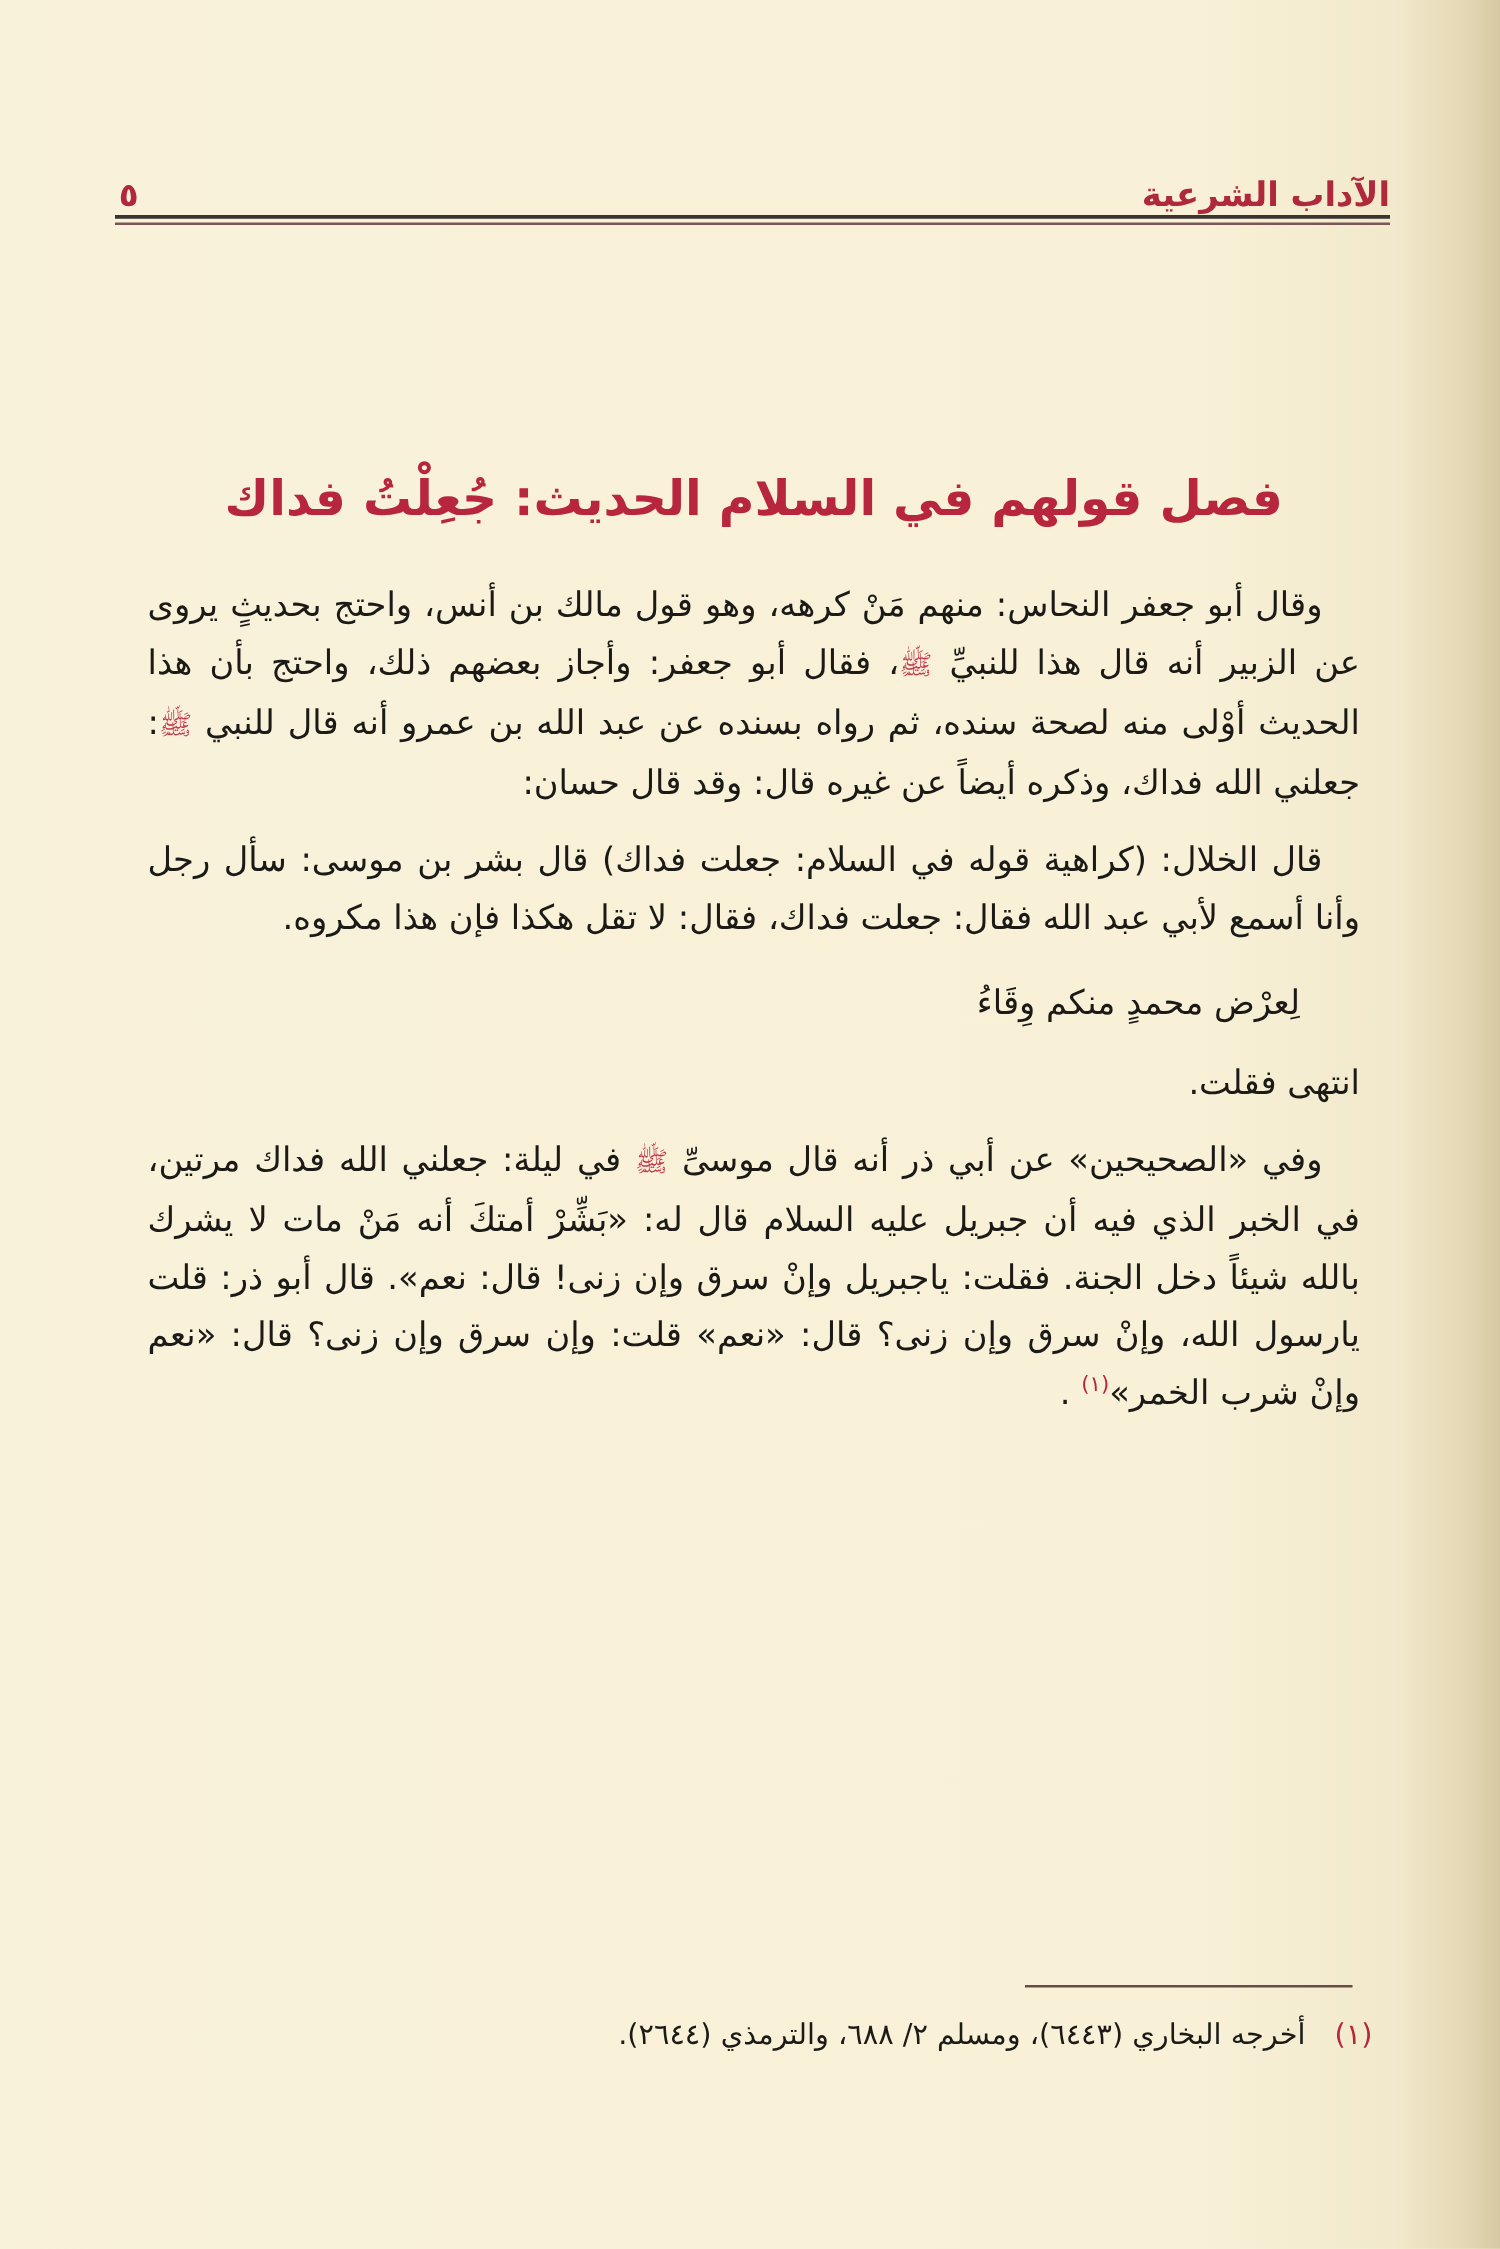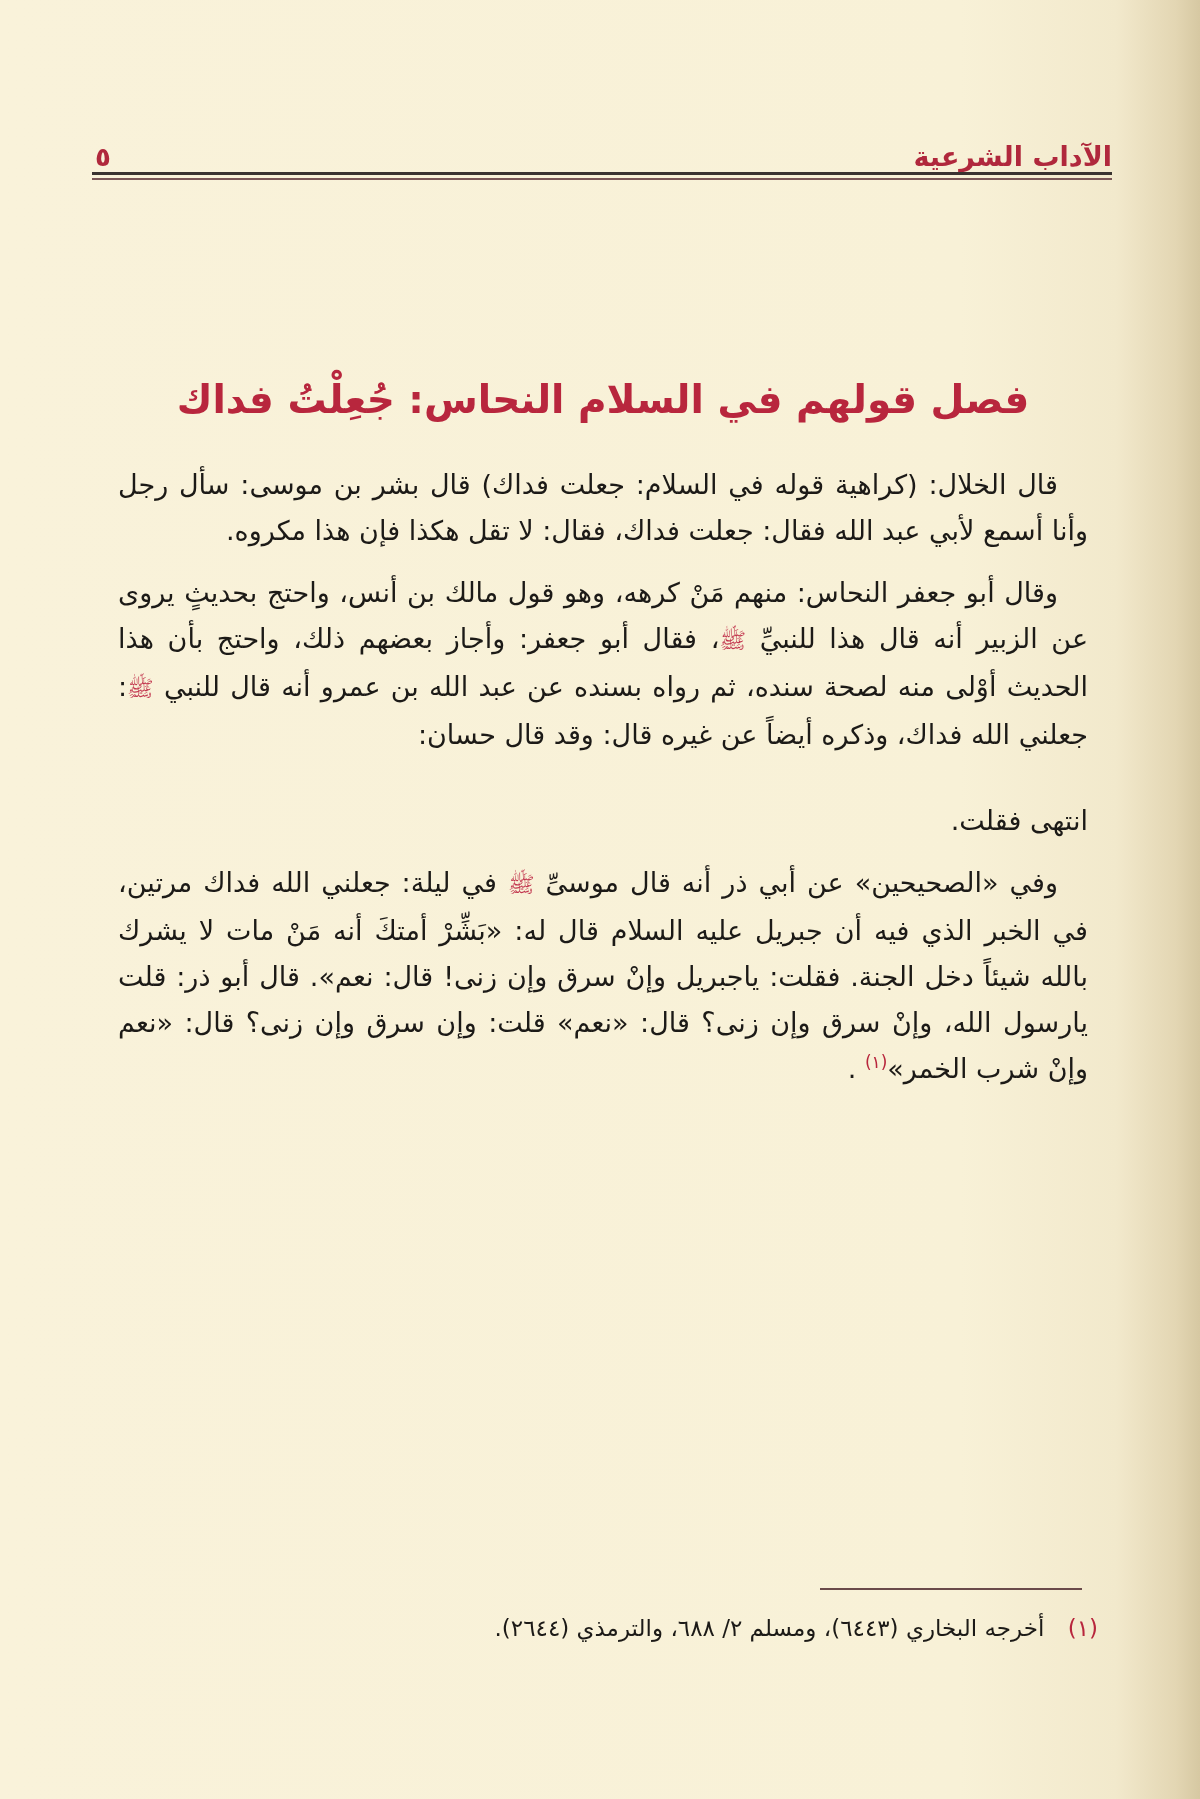--- a/index.html
+++ b/index.html
@@ -133,32 +133,33 @@
     <span class="book-title">الآداب الشرعية</span>
     <span class="page-number">٥</span>
   </div>
   <div class="head-rule">
     <div class="r1"></div>
     <div class="r2"></div>
   </div>
 
   <div class="content">
     <h1 class="chapter-title">
-      <span>فصل قولهم في السلام النحاس: جُعِلْتُ فداك</span><br>
+      <span>فصل قولهم في السلام الحديث: جُعِلْتُ فداك</span><br>
     </h1>
-
-    <p class="para indent">قال الخلال: (كراهية قوله في السلام: جعلت فداك) قال بشر بن موسى: سأل رجل وأنا أسمع لأبي عبد الله فقال: جعلت فداك، فقال: لا تقل هكذا فإن هذا مكروه.</p>
 
     <p class="para indent">
       <span>وقال أبو جعفر النحاس: منهم مَنْ كرهه، وهو قول مالك بن أنس، واحتج بحديثٍ يروى عن الزبير أنه قال هذا للنبيِّ</span>
       <span class="saw">ﷺ</span><span>، فقال أبو جعفر: وأجاز بعضهم ذلك، واحتج بأن هذا الحديث أوْلى منه لصحة سنده، ثم رواه بسنده عن عبد الله بن عمرو أنه قال للنبي</span>
       <span class="saw">ﷺ</span><span>: جعلني الله فداك، وذكره أيضاً عن غيره قال: وقد قال حسان:</span>
     </p>
 
+    <p class="para indent">قال الخلال: (كراهية قوله في السلام: جعلت فداك) قال بشر بن موسى: سأل رجل وأنا أسمع لأبي عبد الله فقال: جعلت فداك، فقال: لا تقل هكذا فإن هذا مكروه.</p>
+
     <div class="verse">
+      <span>لِعرْض محمدٍ منكم وِقَاءُ</span>
     </div>
 
     <p class="para">انتهى فقلت.</p>
 
     <p class="para indent">
       <span>وفي «الصحيحين» عن أبي ذر أنه قال موسىِّ</span>
       <span class="saw">ﷺ</span>
       <span>في ليلة: جعلني الله فداك مرتين، في الخبر الذي فيه أن جبريل عليه السلام قال له: «بَشِّرْ أمتكَ أنه مَنْ مات لا يشرك بالله شيئاً دخل الجنة. فقلت: ياجبريل وإنْ سرق وإن زنى! قال: نعم». قال أبو ذر: قلت يارسول الله، وإنْ سرق وإن زنى؟ قال: «نعم» قلت: وإن سرق وإن زنى؟ قال: «نعم وإنْ شرب الخمر»</span><span class="fn-ref">(١)</span>
       <span>.</span>
     </p>

